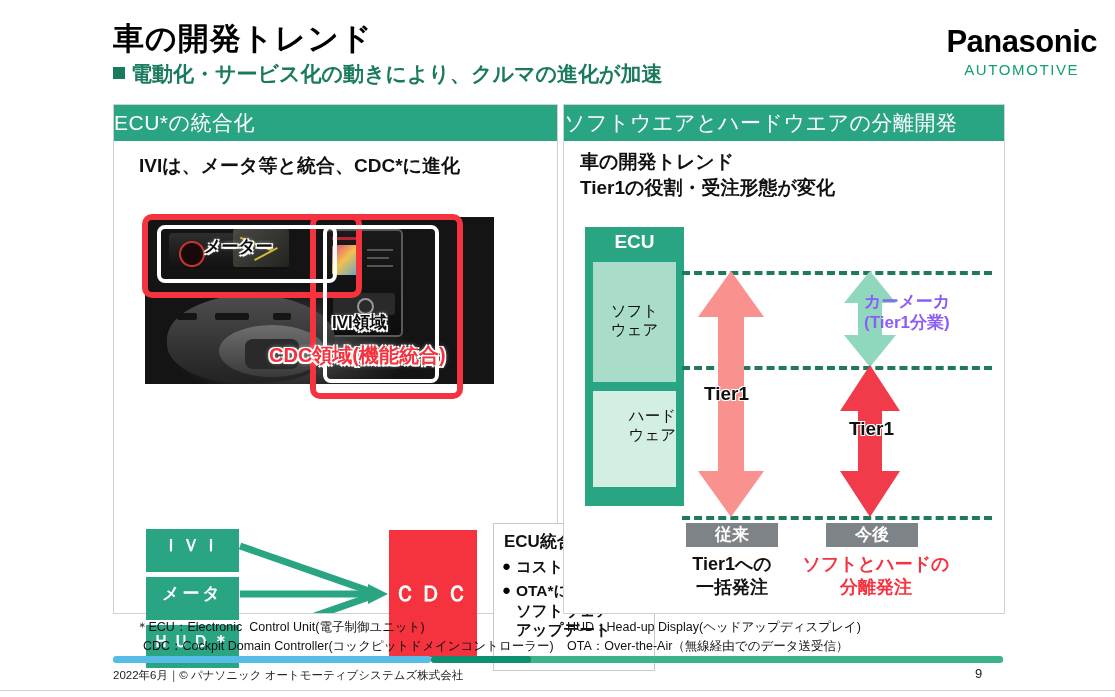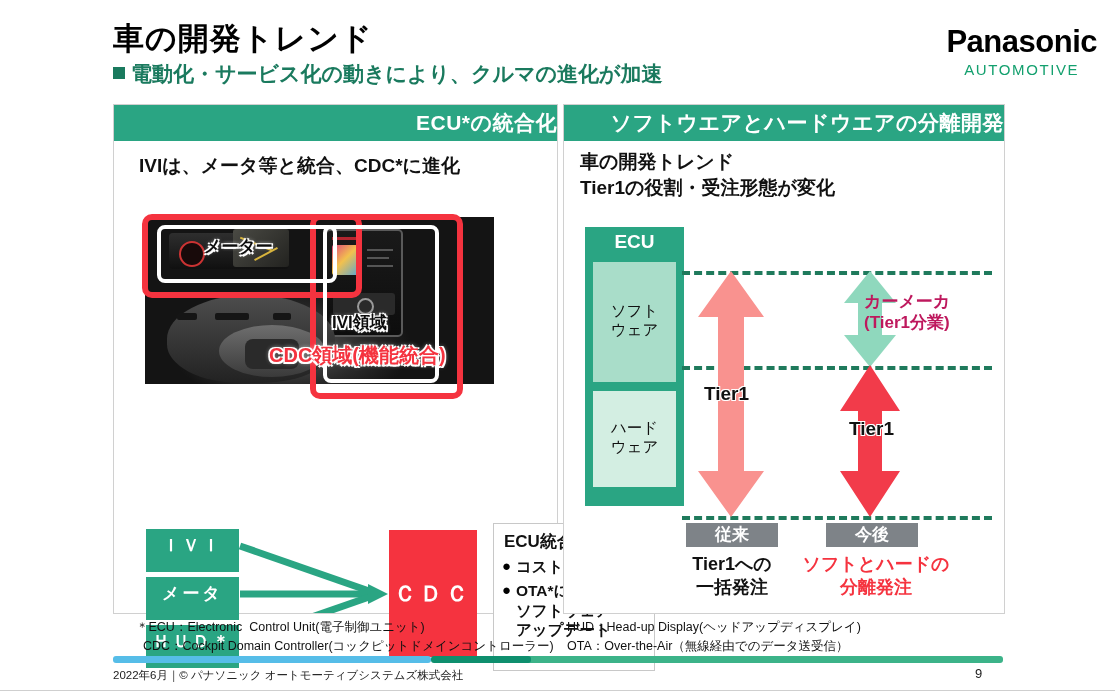--- a/index.html
+++ b/index.html
@@ -9,21 +9,21 @@
   
   .title{position:absolute;left:113px;top:18px;font-size:31px;font-weight:bold;color:#000000;letter-spacing:1px;}
   .subtitle{position:absolute;left:113px;top:60px;font-size:21px;font-weight:bold;color:#1a7a5e;letter-spacing:0px;}
   .sub-marker{display:inline-block;width:12px;height:12px;background:#1a7a5e;margin-right:6px;vertical-align:2px;}
   .brand{position:absolute;right:18px;top:26px;text-align:center;}
   .brand-main{font-size:31px;font-weight:bold;color:#000;letter-spacing:-0.5px;line-height:1;}
   .brand-sub{font-size:15px;color:#13a06e;letter-spacing:1.6px;margin-top:5px;line-height:1;}
 
   
   .panel{position:absolute;border:1px solid #d0d0d0;background:#fff;}
-  .panel-head{background:#2aa583;color:#fff;font-size:21px;font-weight:bold;text-align:right;
+  .panel-head{background:#2aa583;color:#fff;font-size:21px;font-weight:normal;text-align:left;
               line-height:36px;height:36px;letter-spacing:0.5px;}
   #panelL{left:113px;top:104px;width:443px;height:508px;}
   #panelR{left:563px;top:104px;width:440px;height:508px;}
 
   .lead{font-size:19px;font-weight:bold;color:#111;line-height:1.35;}
   #leadL{position:absolute;left:25px;top:48px;}
   #leadR{position:absolute;left:16px;top:44px;}
 
   
   .photo{position:absolute;left:31px;top:112px;width:349px;height:167px;
@@ -82,21 +82,21 @@
   .ecu-hw{position:absolute;left:8px;top:164px;width:83px;height:96px;background:#d3eee2;}
   .ecu-in-txt{position:absolute;left:0;width:83px;text-align:center;font-size:15.5px;color:#111;line-height:1.2;}
 
   .dline{position:absolute;height:0;border-top:4px dashed #1f7a5c;}
   .arrow{position:absolute;}
   .boxlbl{position:absolute;height:24px;background:#7e8388;color:#fff;font-size:17px;font-weight:bold;
           text-align:center;line-height:24px;}
   .capt{position:absolute;text-align:center;font-size:18px;font-weight:bold;line-height:1.25;}
   .capt-black{color:#111;}
   .capt-red{color:#f5333f;}
-  .side-note{position:absolute;font-size:17px;font-weight:bold;color:#be185d;text-align:center;line-height:1.25;}
+  .side-note{position:absolute;font-size:17px;font-weight:bold;color:#8b5cf6;text-align:center;line-height:1.25;}
   .tier-txt{position:absolute;font-size:19px;font-weight:bold;color:#111;
             text-shadow:-1px -1px 0 #fff,1px -1px 0 #fff,-1px 1px 0 #fff,1px 1px 0 #fff;}
 
   
   .fnote{position:absolute;font-size:12.5px;color:#111;line-height:1.5;white-space:pre;}
   #fnoteL{left:136px;top:618px;}
   #fnoteR{left:567px;top:618px;}
 
   
   .fbar{position:absolute;height:7px;top:656px;}
@@ -197,21 +197,21 @@
     <div class="lead" id="leadR" style="white-space:pre-line;">車の開発トレンド
 Tier1の役割・受注形態が変化</div>
 
     <div class="ecu-outer">
       <div class="ecu-label">ECU</div>
       <div class="ecu-sw">
         <div class="ecu-in-txt" style="top:40px;white-space:pre-line;">ソフト
 ウェア</div>
       </div>
       <div class="ecu-hw">
-        <div class="ecu-in-txt" style="top:28px;white-space:pre-line;">ハード
+        <div class="ecu-in-txt" style="top:16px;white-space:pre-line;text-align:right;">ハード
 ウェア</div>
       </div>
     </div>
 
     <div class="dline" style="left:118px;top:166px;width:310px;"></div>
     <div class="dline" style="left:118px;top:261px;width:310px;"></div>
     <div class="dline" style="left:118px;top:411px;width:310px;"></div>
 
     <svg class="arrow" style="left:132px;top:164px;width:70px;height:250px;" viewBox="0 0 70 250">
       <polygon points="35,2 68,48 48,48 48,202 68,202 35,248 2,202 22,202 22,48 2,48" fill="#f9928f"></polygon>

